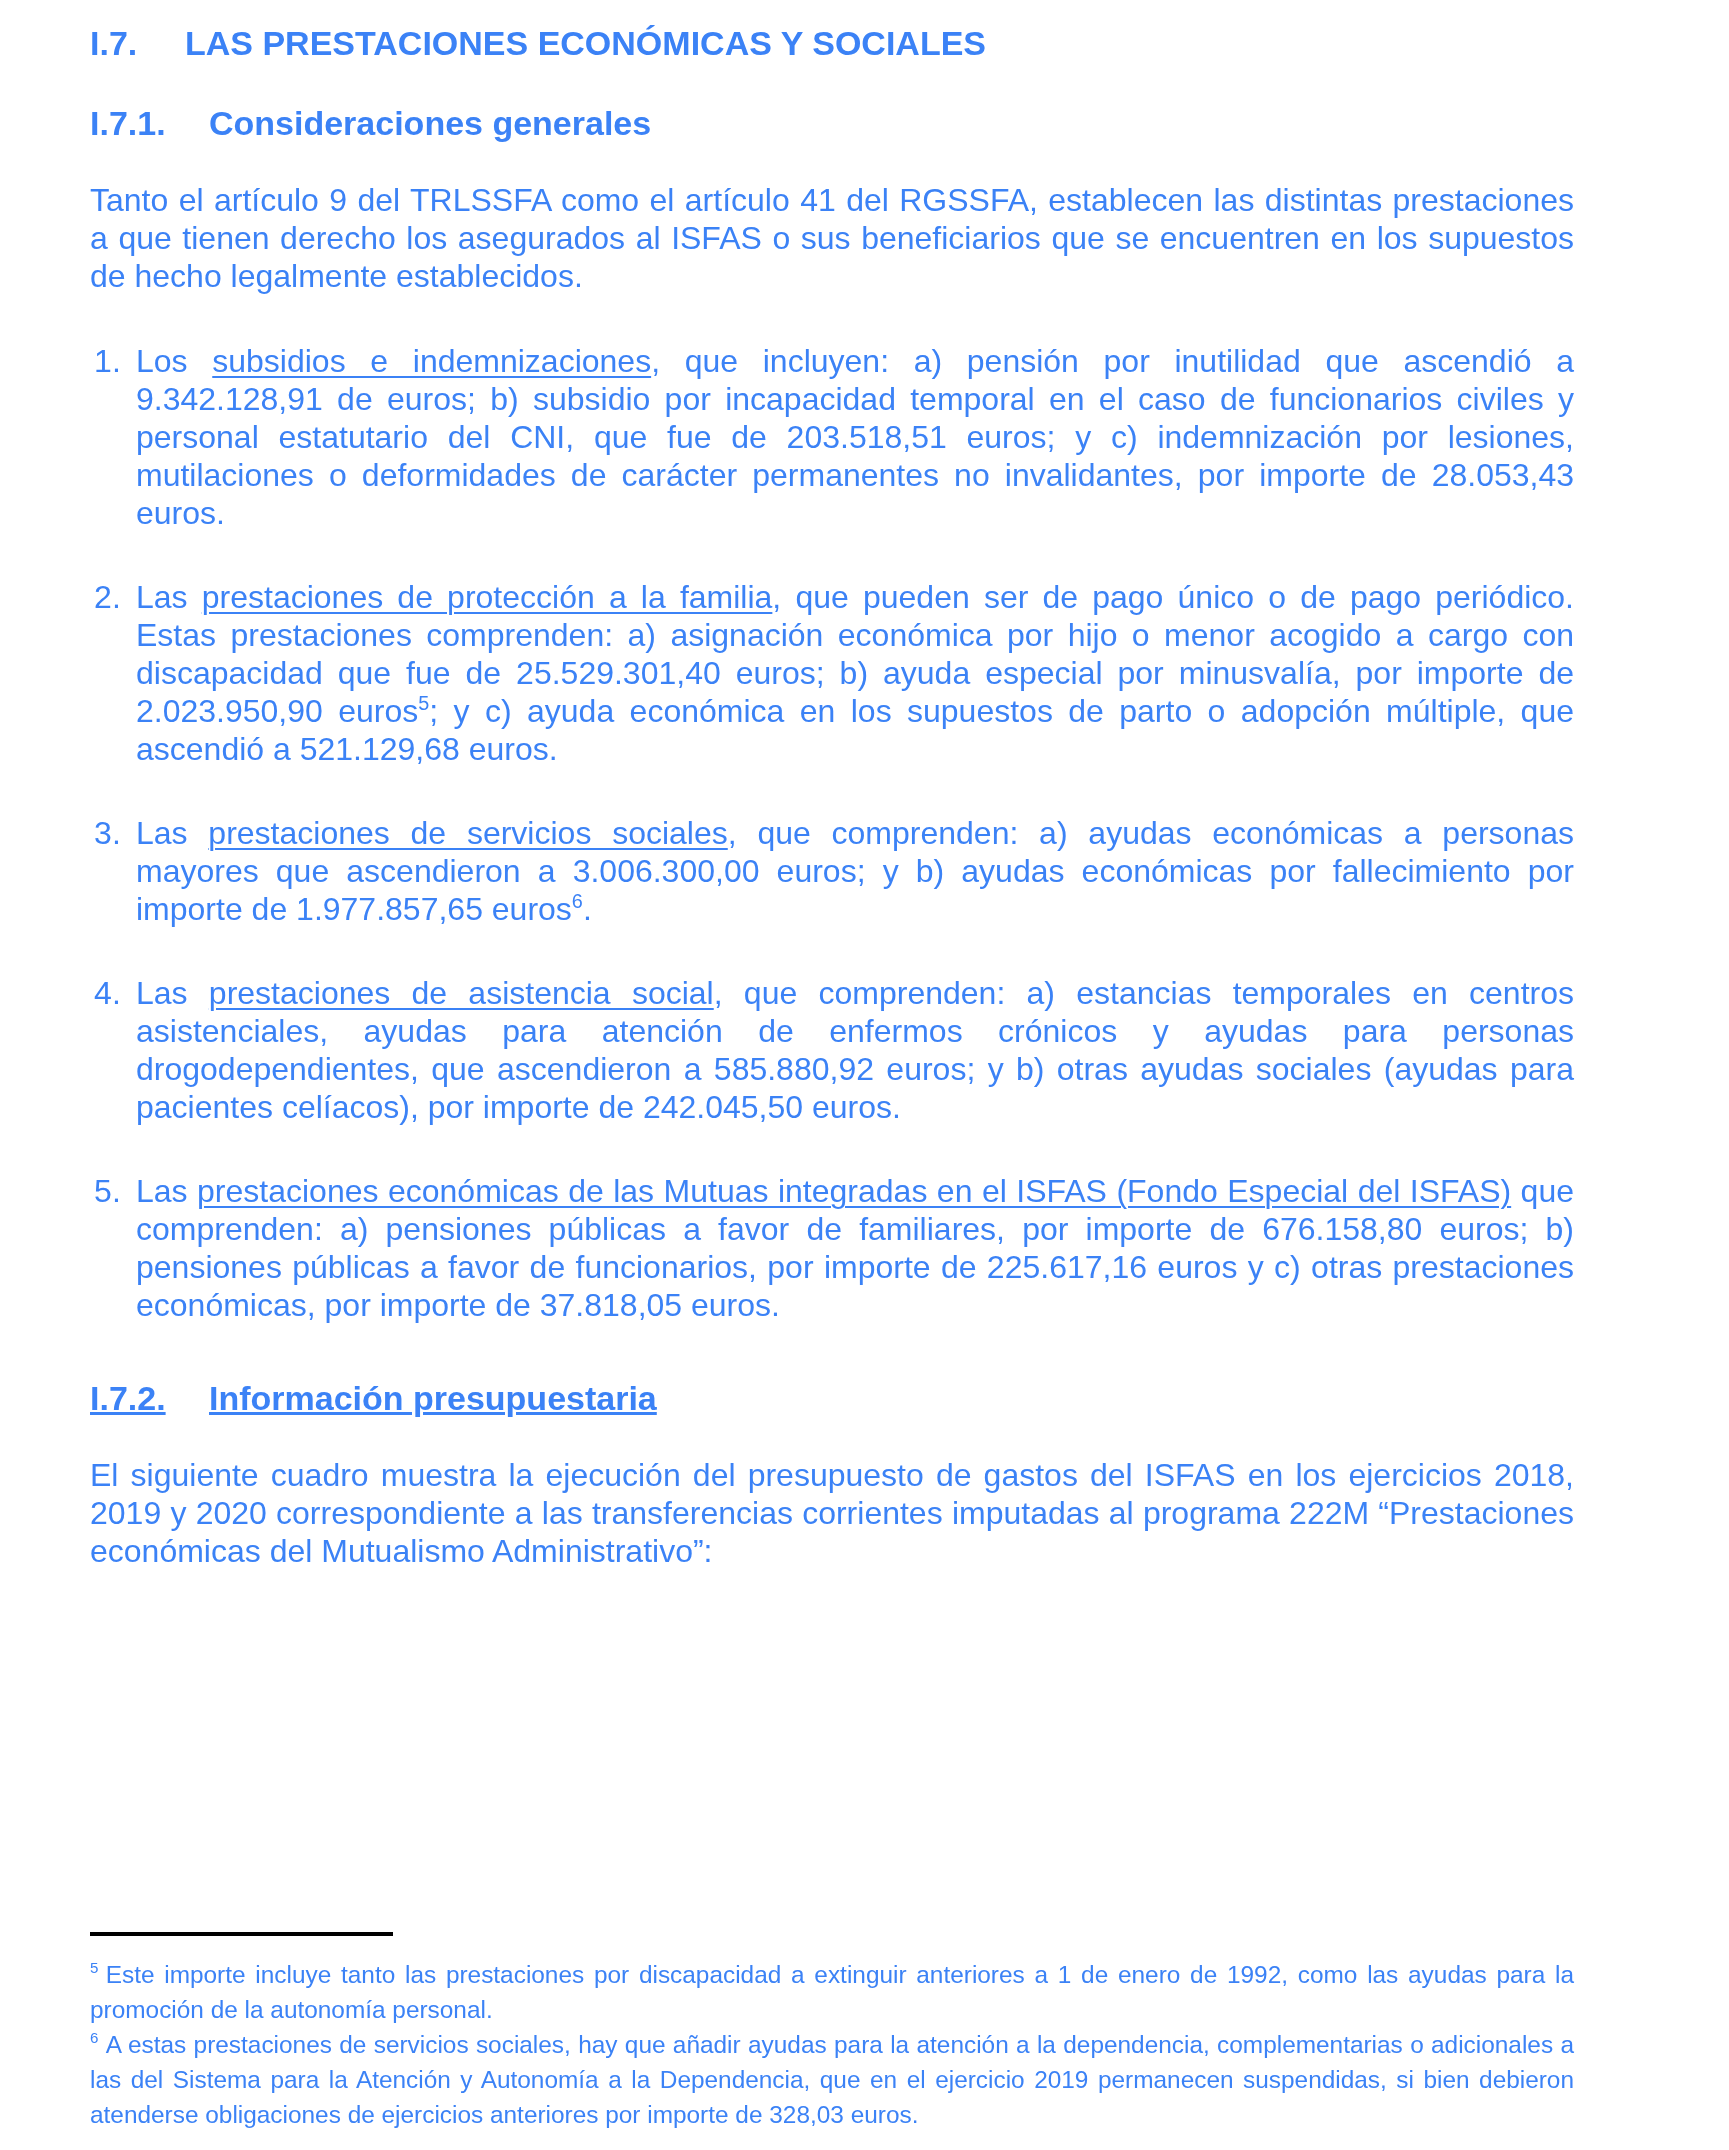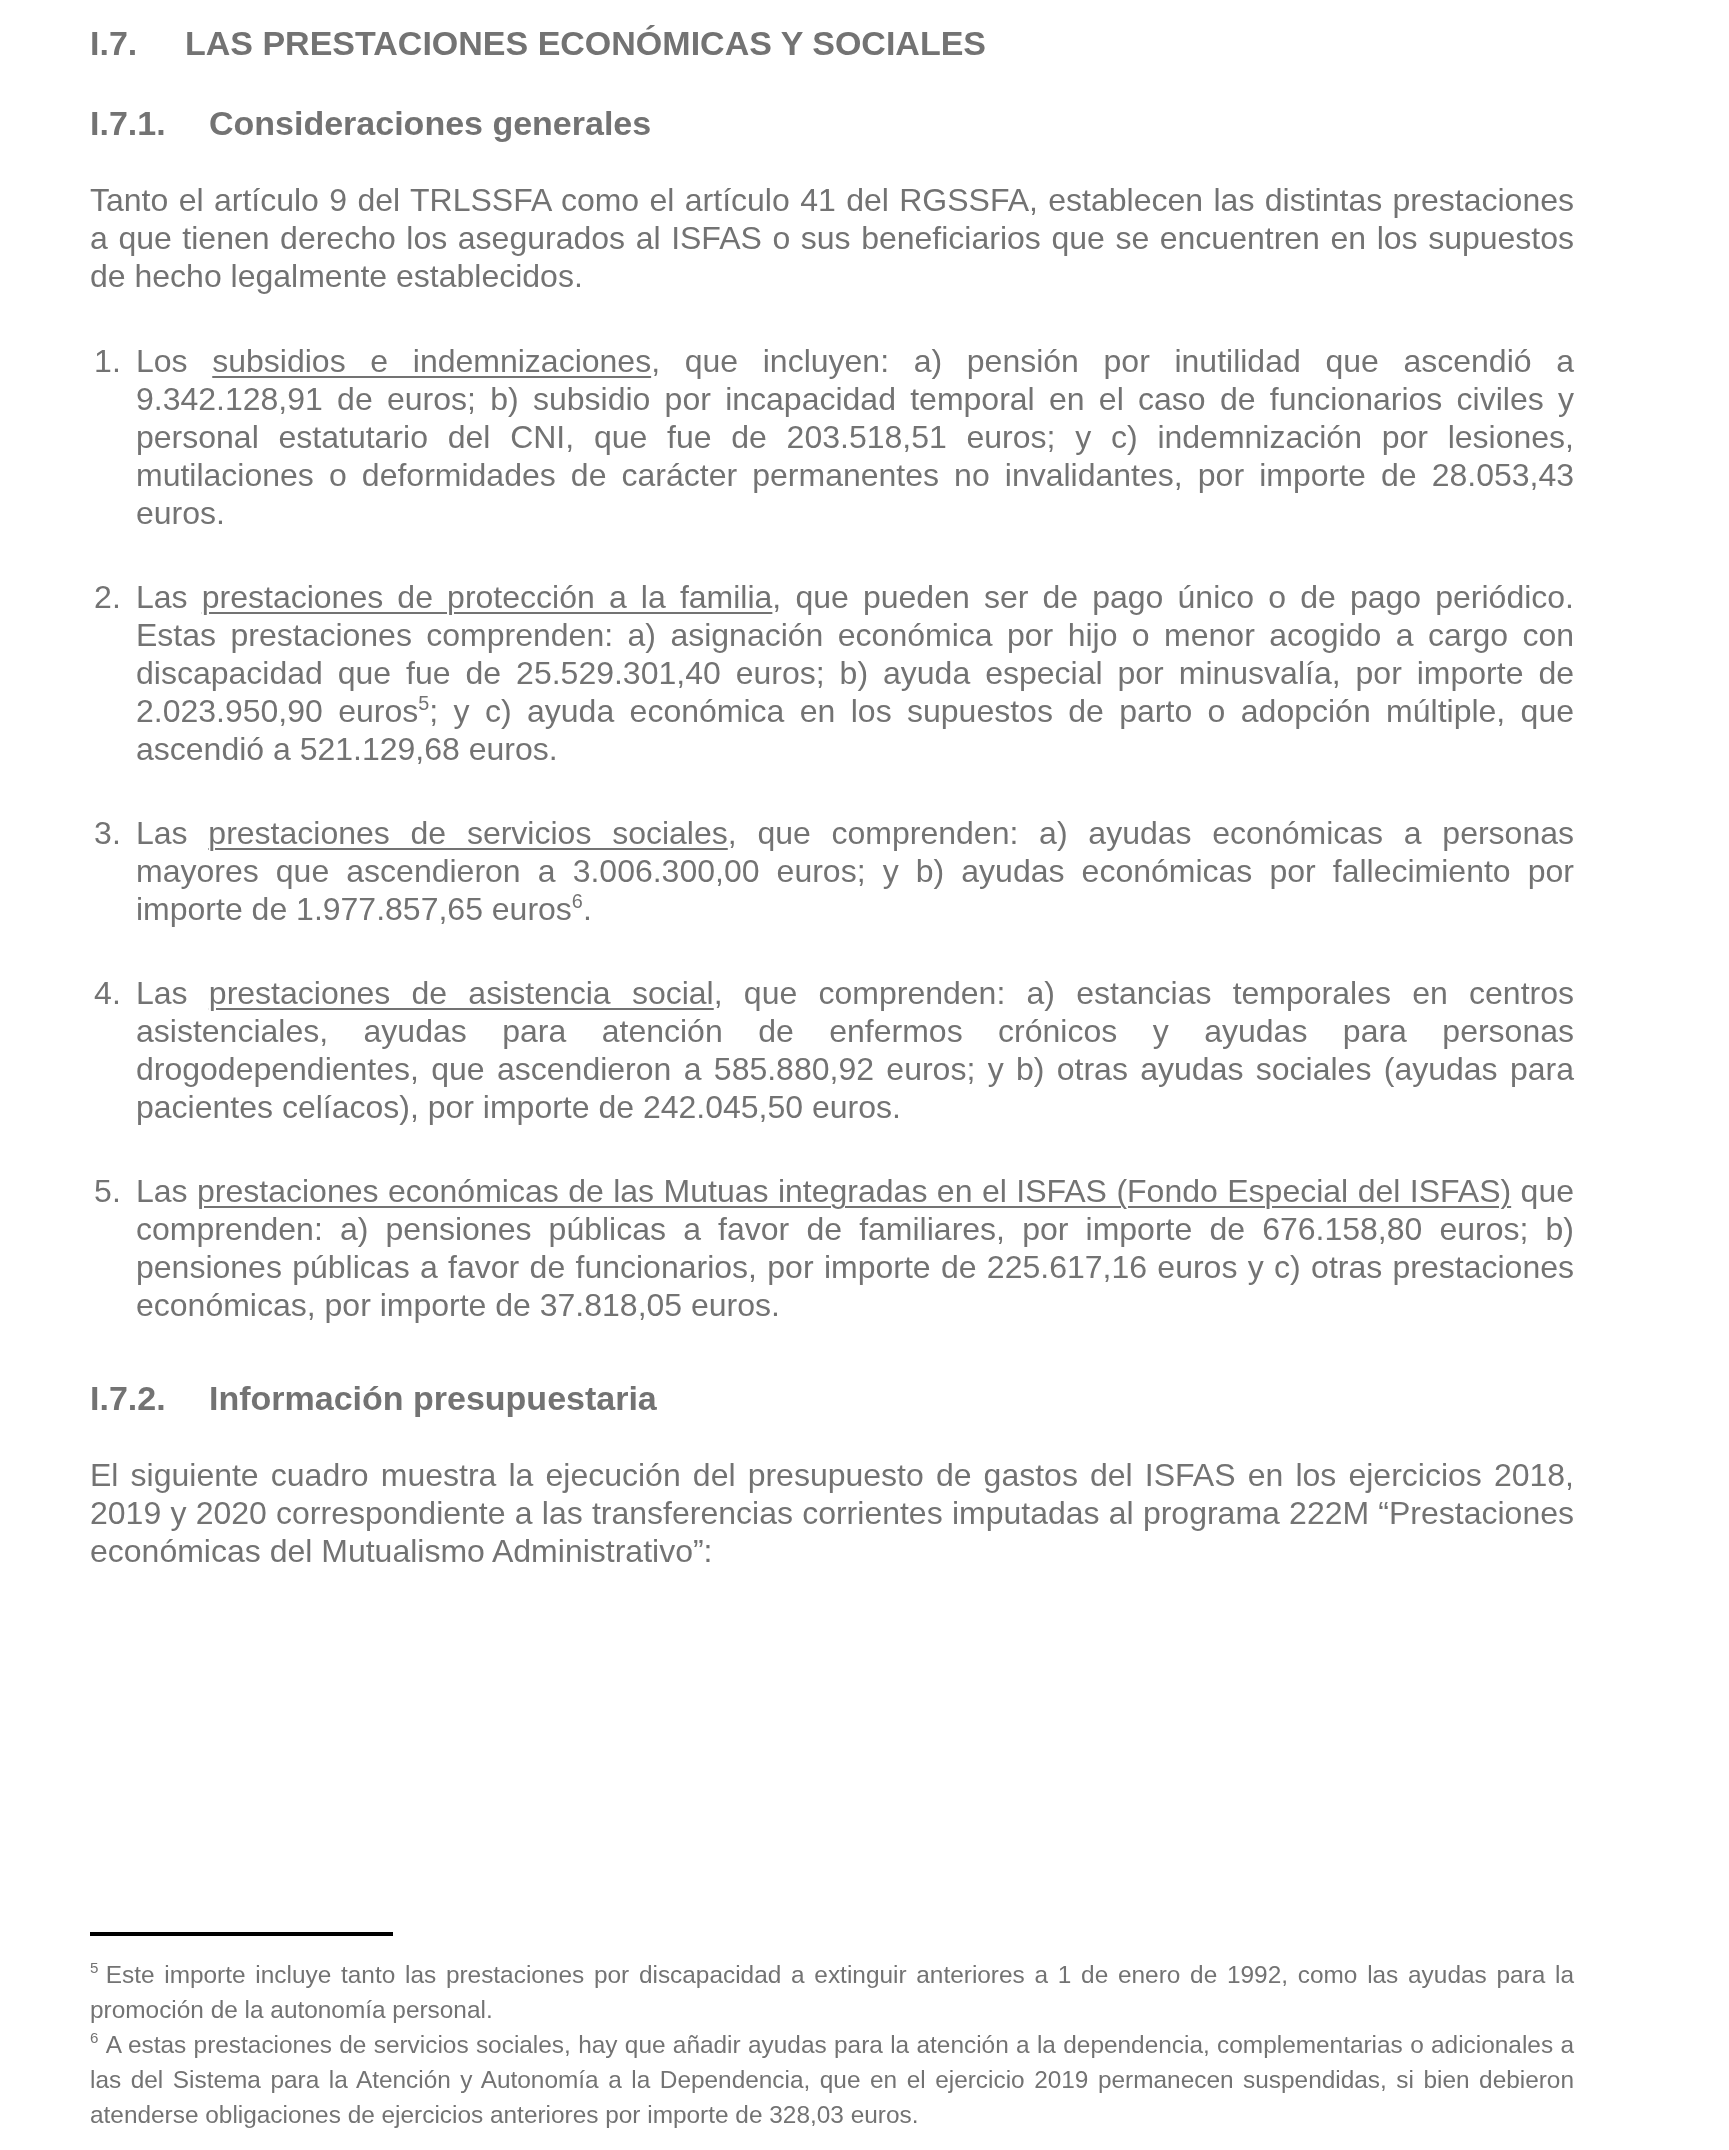--- a/index.html
+++ b/index.html
@@ -6,41 +6,41 @@
     margin: 0;
     padding: 0;
     background: #ffffff;
   }
   .page {
     position: relative;
     width: 1660px;
     height: 2151px;
     box-sizing: border-box;
     background: #ffffff;
-    color: #737373;
+    color: #3b82f6;
     font-family: "Liberation Sans", "DejaVu Sans", sans-serif;
     font-size: 32px;
     line-height: 38px;
     padding: 24.4px 86px 19.5px 90px;
     display: flex;
     flex-direction: column;
     overflow: hidden;
   }
   .heading {
     display: flex;
     font-weight: bold;
     font-size: 34px;
     line-height: 38px;
     margin: 0;
   }
   .heading .hnum { flex: 0 0 auto; }
   .h1 .hnum { width: 95px; }
   .h2 .hnum { width: 119px; }
   .h2 { margin-top: 42px; }
-  .h3 { margin-top: 55px; }
+  .h3 { margin-top: 55px; text-decoration: underline; }
   p.bodypara {
     margin: 39px 0 0 0;
     text-align: justify;
   }
   .blist { margin: 0; padding: 0; }
   .bitem {
     position: relative;
     padding-left: 46px;
     text-align: justify;
     margin-top: 46px;

